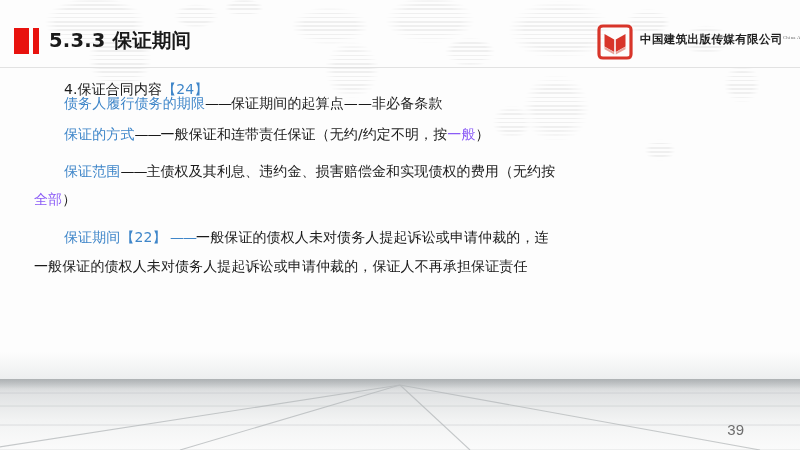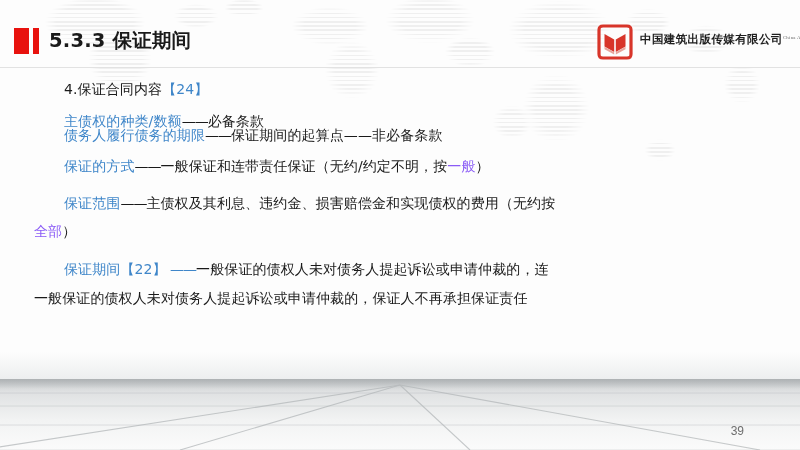--- a/index.html
+++ b/index.html
@@ -193,21 +193,21 @@
     position: absolute;
     left: 0; top: 352px;
     width: 800px; height: 28px;
     background: linear-gradient(to bottom, rgba(255,255,255,0), rgba(236,238,239,1));
   }
 
   
   .page-num {
     position: absolute;
     right: 56px; bottom: 12px;
-    font-size: 12px;
+    font-size: 15px;
     color: #6e6e6e;
     font-family: "Liberation Sans", sans-serif;
   }
 </style>
 </head>
 <body>
 
 <div id="slide">
 
   <div class="bg-map"></div>
@@ -233,21 +233,20 @@
         <div class="logo-cn2">中国建筑工业出版社</div>
       </div>
     </div>
   </div>
   <div class="header-rule"></div>
 
   <div class="content">
 
     <div class="line l-head"><span>4.保证合同内容</span><span class="blue">【24】</span></div>
 
-    <div class="line l-1"><span class="blue">主债权的种类/数额</span><span class="dash-blk">——</span><span>必备条款</span></div>
 
     <div class="line l-2"><span class="blue">债务人履行债务的期限</span><span class="dash-blk">——</span><span>保证期间的起算点——非必备条款</span></div>
 
     <div class="line l-3"><span class="blue">保证的方式</span><span class="dash-blk">——</span><span>一般保证和连带责任保证（无约/约定不明，按</span><span class="red">一般</span><span>）</span></div>
 
     <div class="line l-4"><span class="blue">保证范围</span><span class="dash-blk">——</span><span>主债权及其利息、违约金、损害赔偿金和实现债权的费用（无约按</span></div>
 
     <div class="line l-4b"><span class="red">全部</span><span>）</span></div>
 
     <div class="line l-5"><span class="blue">保证期间</span><span class="blue">【22】</span><span class="dash-blue"> ——</span><span>一般保证的债权人未对债务人提起诉讼或申请仲裁的，连</span></div>

